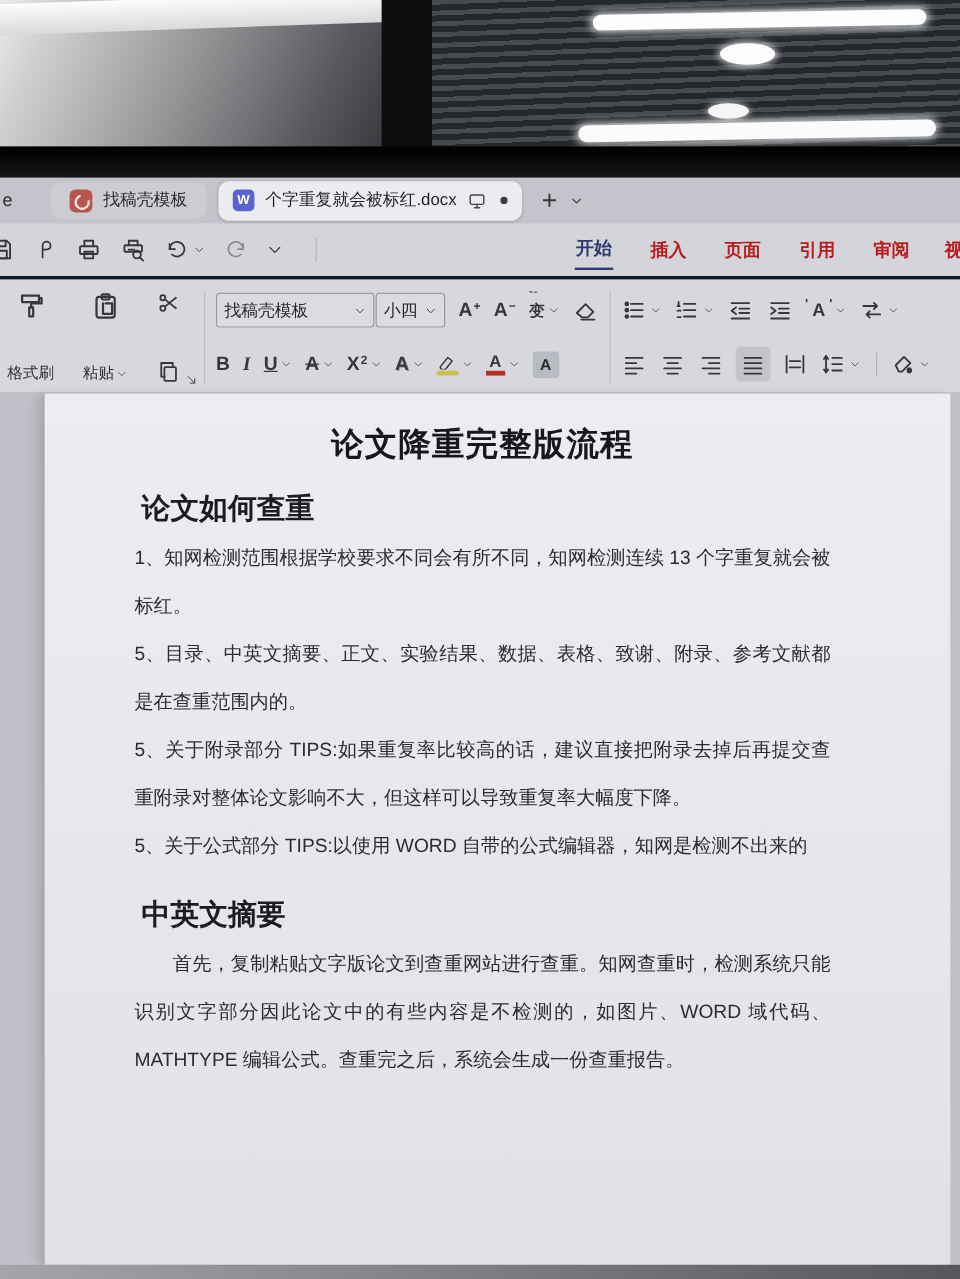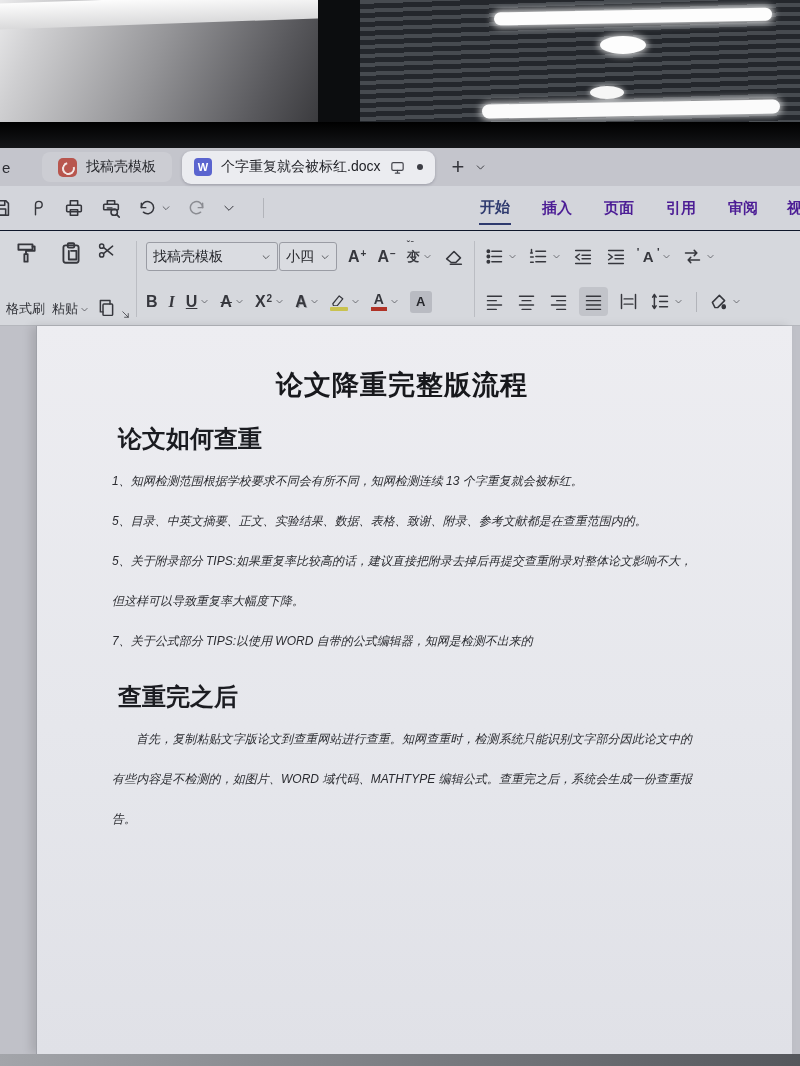--- a/index.html
+++ b/index.html
@@ -40,40 +40,40 @@
     color:#1e1f24;font-size:14px;}
   .w-ico{width:18px;height:18px;border-radius:4px;background:var(--doc-icon-blue,#5a64cf);
     color:#fff;font-size:11px;font-weight:bold;display:flex;align-items:center;justify-content:center;flex:none;}
   .tab-active .mini{color:#45464d;display:flex;align-items:center;}
   .tab-dot{width:6px;height:6px;border-radius:50%;background:#3c3d44;margin-left:2px;}
   .newtab{font-size:22px;color:#34353b;margin-left:16px;line-height:1;}
   .chev{display:flex;align-items:center;color:#34353b;margin-left:10px;}
   svg.ic{stroke:currentColor;fill:none;stroke-width:1.7;stroke-linecap:round;stroke-linejoin:round;display:block;}
   
   .quickbar{height:44px;background:#d3d5db;display:flex;align-items:center;flex:none;
-    border-bottom:1px solid #0f172a;color:#35363c;}
+    border-bottom:3px solid #0f172a;color:#35363c;}
   .qicons{display:flex;align-items:center;gap:15px;margin-left:-9px;}
   .qbtn{display:flex;align-items:center;}
   .qbtn .dd{margin-left:3px;}
   .disabled{opacity:.45;}
   .vbar{width:1px;height:20px;background:#b2b4ba;margin-left:12px;}
   .rtabs{margin-left:auto;display:flex;align-items:center;height:100%;}
-  .rtab{padding:0 15px;font-size:15px;font-weight:600;color:#4c1d95;height:100%;
+  .rtab{padding:0 15px;font-size:15px;font-weight:600;color:#b91c1c;height:100%;
     display:flex;align-items:center;}
   .rtab span{padding:6px 1px;}
   .rtab.active{color:var(--active-tab-accent,#2e3a6e);}
   .rtab.active span{border-bottom:2.5px solid var(--active-tab-accent,#2e3a6e);}
   .rtab.partial{width:16px;overflow:hidden;padding:0 0 0 12px;margin-right:-2px;}
   
   .ribbon{height:86px;background:#d6d8dd;border-bottom:1px solid #b5b7bd;flex:none;
     display:flex;align-items:stretch;padding:5px 2px 3px 2px;color:#36373d;position:relative;}
   .grp{display:flex;flex-direction:column;justify-content:space-between;padding:2px 4px;}
   .row{display:flex;align-items:center;gap:11px;height:37px;}
   .vdiv{width:1px;background:#bbbdc3;margin:5px 5px;}
-  .clipgrp{flex-direction:row;gap:7px;align-items:stretch;position:relative;padding-right:14px;}
+  .clipgrp{flex-direction:row;gap:24px;align-items:stretch;position:relative;padding-right:14px;}
   .clipcol{display:flex;flex-direction:column;align-items:center;justify-content:space-between;padding:2px 0;}
   .lbl{font-size:13px;color:#2f3036;white-space:nowrap;display:flex;align-items:center;gap:2px;}
   .expand{position:absolute;right:0;bottom:2px;}
   .selbox{display:flex;align-items:center;height:27px;border:1px solid #9a9ca4;border-radius:3px;
     background:#dadce1;font-size:14px;color:#26272c;padding:0 6px;gap:6px;}
   .selbox.fname{width:118px;}
   .selbox.fsize{width:44px;margin-left:-1px;}
   .selbox .val{flex:1;}
   .ltr{font-size:16px;font-weight:700;display:flex;align-items:baseline;}
   .ltr.it{font-family:"Liberation Serif","DejaVu Serif",serif;font-style:italic;font-weight:600;}
@@ -93,25 +93,25 @@
   .qmark{position:relative;font-size:15px;font-weight:700;padding:0 5px;}
   .qmark::before{content:"'";position:absolute;left:-1px;top:-2px;font-size:11px;}
   .qmark::after{content:"'";position:absolute;right:-1px;top:-2px;font-size:11px;}
   .ibtn{display:flex;align-items:center;gap:3px;}
   .ibtn.sel{background:#c2c4ca;border-radius:4px;padding:4px;margin:-4px -1px;}
   
   .docarea{flex:1;position:relative;background:#c0c1c8;}
   .page{position:absolute;left:36px;top:0;right:8px;bottom:12px;
     background:linear-gradient(180deg,#ededf1 0%,#e6e7ec 55%,#e0e1e7 100%);
     border-left:1px solid #9fa1a8;box-shadow:-5px 0 9px rgba(0,0,0,.13);}
-  .content{padding:33px 100px 0 75px;color:#2b2c31;}
+  .content{padding:16px 100px 0 75px;color:#2b2c31;}
   .doc-title{text-align:center;font-size:27px;font-weight:800;letter-spacing:1px;color:#17181c;
     margin:8px 0 0 0;}
   .doc-h{font-size:24px;font-weight:800;color:#1b1c21;margin:20px 0 6px 6px;}
-  .content p{font-size:12px;line-height:40px;text-align:justify;margin:0;font-style:italic;}
+  .content p{font-size:16px;line-height:40px;text-align:justify;margin:0;}
   .indent{text-indent:2em;}
   .bottomstrip{position:absolute;left:0;right:0;bottom:0;height:12px;
     background:linear-gradient(90deg,#a3a5aa,#55575c);}
 </style>
 </head>
 <body>
 
 <div class="stage">
 
   <div class="photo">
@@ -466,22 +466,22 @@
     </div>
 
     <div class="docarea">
       <div class="page">
         <div class="content">
           <h1 class="doc-title">论文降重完整版流程</h1>
           <div class="doc-h">论文如何查重</div>
           <p>1、知网检测范围根据学校要求不同会有所不同，知网检测连续 13 个字重复就会被标红。</p>
           <p>5、目录、中英文摘要、正文、实验结果、数据、表格、致谢、附录、参考文献都是在查重范围内的。</p>
           <p>5、关于附录部分 TIPS:如果重复率比较高的话，建议直接把附录去掉后再提交查重附录对整体论文影响不大，但这样可以导致重复率大幅度下降。</p>
-          <p>7、关于公式部分 TIPS:以使用 WORD 自带的公式编辑器，知网是检测不出来的</p>
-          <div class="doc-h">查重完之后</div>
+          <p>5、关于公式部分 TIPS:以使用 WORD 自带的公式编辑器，知网是检测不出来的</p>
+          <div class="doc-h">中英文摘要</div>
           <p class="indent">首先，复制粘贴文字版论文到查重网站进行查重。知网查重时，检测系统只能识别文字部分因此论文中的有些内容是不检测的，如图片、WORD 域代码、MATHTYPE 编辑公式。查重完之后，系统会生成一份查重报告。</p>
         </div>
       </div>
       <div class="bottomstrip"></div>
     </div>
 
   </div>
 </div>
 
 </body></html>

